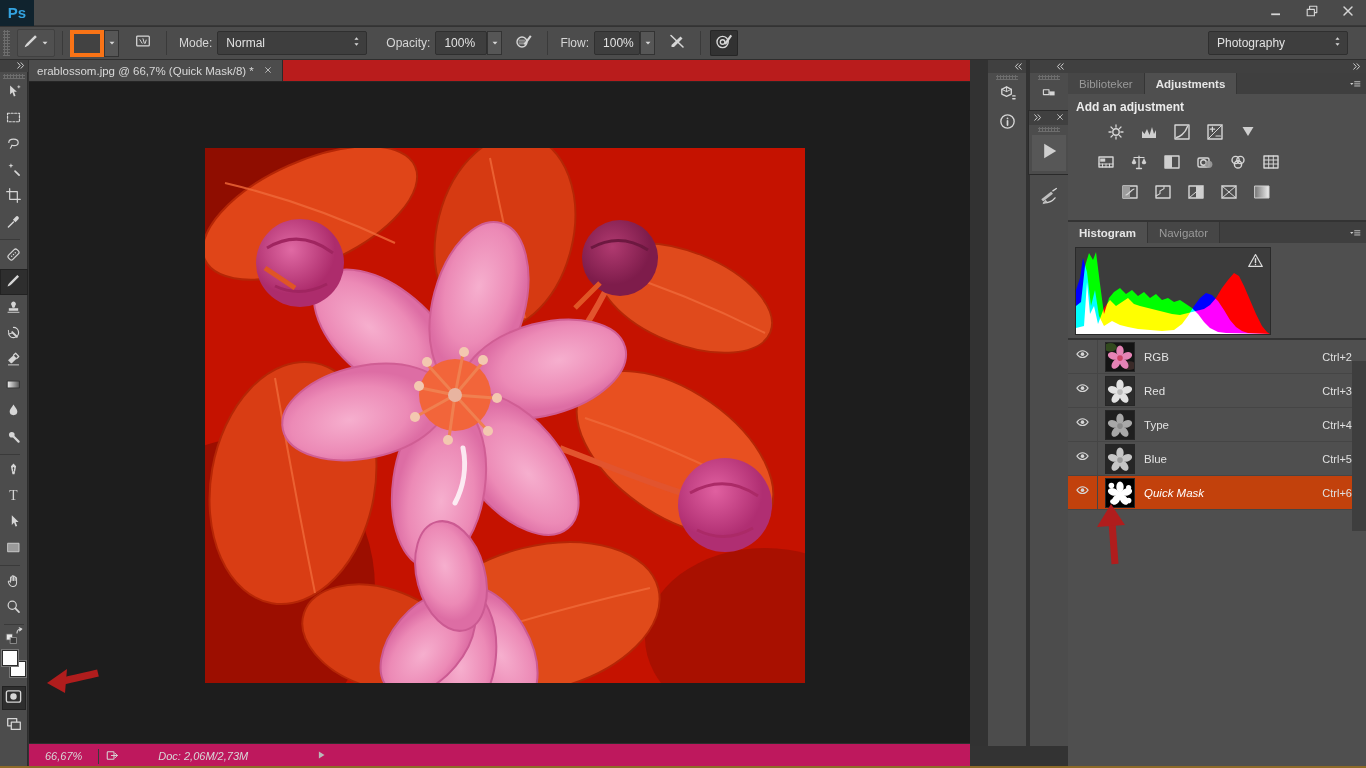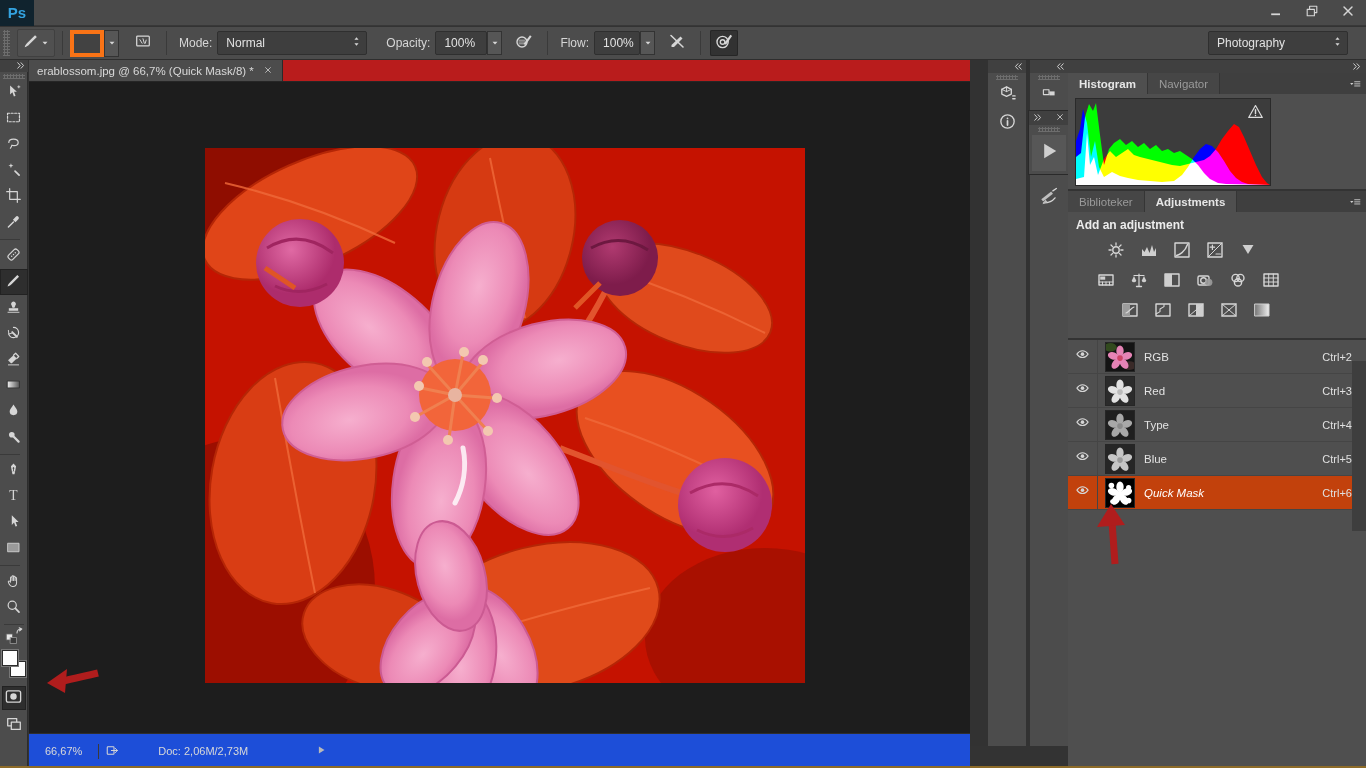--- a/index.html
+++ b/index.html
@@ -59,22 +59,22 @@
     box-shadow:inset 0 0 0 1px #222; display:flex; align-items:center; justify-content:center; }
   .screen-btn { width:24px; height:24px; margin-top:4px; display:flex; align-items:center; justify-content:center; }
 
   .canvas-area { position:absolute; left:29px; top:60px; width:941px; height:708px;
     display:flex; flex-direction:column; }
   .tabstrip { height:22px; background:#b91c1c; border-bottom:1px solid #262626; display:flex; }
   .doctab { max-width:268px; background:#4c4c4c; color:#d8d8d8; font-size:11.5px; display:flex;
     align-items:center; padding:0 8px; gap:8px; border-right:1px solid #2a2a2a; }
   .canvas { position:relative; flex:1; background:#1d1d1d; overflow:hidden; }
   .photo { position:absolute; left:176px; top:66px; width:600px; height:535px; }
-  .statusbar { height:35px; background:#1d4ed8; border-top:1px solid #2e2e2e; display:flex;
-    align-items:center; color:#d8d8d8; font-size:11px; }
+  .statusbar { height:25px; background:#be185d; border-top:1px solid #2e2e2e; display:flex;
+    align-items:center; color:#d8d8d8; font-size:11px;font-style:italic; }
   .status-zoom { padding:0 10px 0 16px; }
   .status-sep { width:1px; height:15px; background:#3a3a3a; margin:0 6px; }
   .status-doc { margin-left:38px; }
   .status-arrow { margin-left:66px; }
 
   
   .strips { position:absolute; left:970px; top:60px; width:98px; height:686px; background:#323232; }
   .strip { position:absolute; top:0; width:38px; height:686px; background:#4c4c4c;
     display:flex; flex-direction:column; align-items:center; }
   .strip1 { left:18px; } .strip2 { left:60px; }
@@ -591,168 +591,168 @@
 
   <div class="right-col">
     <div class="rc-head">
       <span><svg width="11" height="11" viewBox="0 0 20 20" fill="none" stroke="#d6d6d6" stroke-width="1.4" stroke-linecap="round" stroke-linejoin="round">
             <path d="M5 5l4.5 5L5 15M11 5l4.5 5L11 15" stroke-width="1.7"></path>
           </svg></span>
     </div>
 
     <div class="panel">
       <div class="tabbar">
+        <div class="tab">Biblioteker</div>
+        <div class="tab active">Adjustments</div>
+        <span class="panel-menu"><svg width="14" height="14" viewBox="0 0 20 20" fill="none" stroke="#d6d6d6" stroke-width="1.4" stroke-linecap="round" stroke-linejoin="round">
+              <path d="M3 8.5l2.4 3 2.4-3z" fill="#cfcfcf" stroke="none"></path>
+              <path d="M9.5 6.8h7.5M9.5 9.8h7.5M9.5 12.8h7.5" stroke-width="1.2"></path>
+            </svg></span>
+      </div>
+      <div class="adj-body">
+        <div class="adj-title">Add an adjustment</div>
+        <div id="adj-rows">
+            <div class="adj-row r1">
+              <span class="adj-icon">
+                <svg width="20" height="20" viewBox="0 0 20 20" fill="none" stroke="#d6d6d6" stroke-width="1.4" stroke-linecap="round" stroke-linejoin="round">
+                  <circle cx="10" cy="10" r="3.2"></circle>
+                  <path d="M10 3v2.2M10 14.8V17M3 10h2.2M14.8 10H17M5 5l1.6 1.6M13.4 13.4L15 15M15 5l-1.6 1.6M6.6 13.4L5 15" stroke-width="1.3"></path>
+                </svg>
+              </span>
+              <span class="adj-icon">
+                <svg width="20" height="20" viewBox="0 0 20 20" fill="none" stroke="#d6d6d6" stroke-width="1.4" stroke-linecap="round" stroke-linejoin="round">
+                  <path d="M3 16V9l2.5 3L8 7l2.5 6L13 5l2 7 2-4v8z" fill="#cfcfcf" stroke="none"></path>
+                </svg>
+              </span>
+              <span class="adj-icon">
+                <svg width="20" height="20" viewBox="0 0 20 20" fill="none" stroke="#d6d6d6" stroke-width="1.4" stroke-linecap="round" stroke-linejoin="round">
+                  <rect x="3" y="3" width="14" height="14"></rect>
+                  <path d="M4.5 15.5C7 15 13 12 15.5 4.5" stroke-width="1.4"></path>
+                </svg>
+              </span>
+              <span class="adj-icon">
+                <svg width="20" height="20" viewBox="0 0 20 20" fill="none" stroke="#d6d6d6" stroke-width="1.4" stroke-linecap="round" stroke-linejoin="round">
+                  <rect x="3" y="3" width="14" height="14"></rect>
+                  <path d="M3 17L17 3" stroke-width="1"></path>
+                  <path d="M5.2 7.2h4.4M7.4 5v4.4M11 14h4.4" stroke-width="1.2"></path>
+                </svg>
+              </span>
+              <span class="adj-icon">
+                <svg width="20" height="20" viewBox="0 0 20 20" fill="none" stroke="#d6d6d6" stroke-width="1.4" stroke-linecap="round" stroke-linejoin="round">
+                  <path d="M4.5 5h11l-5.5 9z" fill="#cfcfcf" stroke="none"></path>
+                </svg>
+              </span>
+            </div>
+            <div class="adj-row r2">
+              <span class="adj-icon">
+                <svg width="20" height="20" viewBox="0 0 20 20" fill="none" stroke="#d6d6d6" stroke-width="1.4" stroke-linecap="round" stroke-linejoin="round">
+                  <rect x="3" y="5" width="14" height="10"></rect>
+                  <path d="M3 12h14M6.5 12v3M10 12v3M13.5 12v3" stroke-width="1"></path>
+                  <rect x="4.2" y="6.5" width="5" height="3.2" fill="#cfcfcf" stroke="none"></rect>
+                </svg>
+              </span>
+              <span class="adj-icon">
+                <svg width="20" height="20" viewBox="0 0 20 20" fill="none" stroke="#d6d6d6" stroke-width="1.4" stroke-linecap="round" stroke-linejoin="round">
+                  <path d="M10 4v12M5 5.5h10" stroke-width="1.2"></path>
+                  <path d="M5 6l-2.3 4.8a2.5 2.5 0 0 0 4.6 0zM15 6l-2.3 4.8a2.5 2.5 0 0 0 4.6 0z" fill="#cfcfcf" stroke="none"></path>
+                  <path d="M7.5 16.5h5" stroke-width="1.3"></path>
+                </svg>
+              </span>
+              <span class="adj-icon">
+                <svg width="20" height="20" viewBox="0 0 20 20" fill="none" stroke="#d6d6d6" stroke-width="1.4" stroke-linecap="round" stroke-linejoin="round">
+                  <rect x="3" y="4" width="14" height="12"></rect>
+                  <rect x="3" y="4" width="7" height="12" fill="#cfcfcf" stroke="none"></rect>
+                </svg>
+              </span>
+              <span class="adj-icon">
+                <svg width="20" height="20" viewBox="0 0 20 20" fill="none" stroke="#d6d6d6" stroke-width="1.4" stroke-linecap="round" stroke-linejoin="round">
+                  <rect x="3" y="6" width="11" height="9" rx="1.5"></rect>
+                  <circle cx="8.5" cy="10.5" r="2.8"></circle>
+                  <circle cx="13.8" cy="12.3" r="3.6" fill="#9c9c9c" stroke="none" opacity=".9"></circle>
+                </svg>
+              </span>
+              <span class="adj-icon">
+                <svg width="20" height="20" viewBox="0 0 20 20" fill="none" stroke="#d6d6d6" stroke-width="1.4" stroke-linecap="round" stroke-linejoin="round">
+                  <circle cx="7.6" cy="8" r="3.6"></circle>
+                  <circle cx="12.4" cy="8" r="3.6"></circle>
+                  <circle cx="10" cy="12.4" r="3.6"></circle>
+                </svg>
+              </span>
+              <span class="adj-icon">
+                <svg width="20" height="20" viewBox="0 0 20 20" fill="none" stroke="#d6d6d6" stroke-width="1.4" stroke-linecap="round" stroke-linejoin="round">
+                  <rect x="3" y="4" width="14" height="12"></rect>
+                  <path d="M3 8h14M3 12h14M7.7 4v12M12.3 4v12" stroke-width="1"></path>
+                </svg>
+              </span>
+            </div>
+            <div class="adj-row r3">
+              <span class="adj-icon">
+                <svg width="20" height="20" viewBox="0 0 20 20" fill="none" stroke="#d6d6d6" stroke-width="1.4" stroke-linecap="round" stroke-linejoin="round">
+                  <rect x="3" y="4" width="14" height="12"></rect>
+                  <path d="M3 4h7v12H3z" fill="#9c9c9c" stroke="none"></path>
+                  <path d="M6 13c3-1 5-5 8-6" stroke-width="1.2"></path>
+                </svg>
+              </span>
+              <span class="adj-icon">
+                <svg width="20" height="20" viewBox="0 0 20 20" fill="none" stroke="#d6d6d6" stroke-width="1.4" stroke-linecap="round" stroke-linejoin="round">
+                  <rect x="3" y="4" width="14" height="12"></rect>
+                  <path d="M3 14l4-2.4V9l4-2.4V4.5" stroke-width="1.1"></path>
+                </svg>
+              </span>
+              <span class="adj-icon">
+                <svg width="20" height="20" viewBox="0 0 20 20" fill="none" stroke="#d6d6d6" stroke-width="1.4" stroke-linecap="round" stroke-linejoin="round">
+                  <rect x="3" y="4" width="14" height="12"></rect>
+                  <path d="M10 4h7v12h-7z" fill="#cfcfcf" stroke="none"></path>
+                  <path d="M3 16L17 4" stroke-width="1"></path>
+                </svg>
+              </span>
+              <span class="adj-icon">
+                <svg width="20" height="20" viewBox="0 0 20 20" fill="none" stroke="#d6d6d6" stroke-width="1.4" stroke-linecap="round" stroke-linejoin="round">
+                  <rect x="3" y="4" width="14" height="12"></rect>
+                  <path d="M3 4l7 6-7 6M17 4l-7 6 7 6" stroke-width="1"></path>
+                </svg>
+              </span>
+              <span class="adj-icon">
+                <svg width="20" height="20" viewBox="0 0 20 20" fill="none" stroke="#d6d6d6" stroke-width="1.4" stroke-linecap="round" stroke-linejoin="round">
+                  <defs>
+                    <linearGradient id="scg" x1="0" x2="1">
+                      <stop offset="0" stop-color="#777777"></stop>
+                      <stop offset="1" stop-color="#eeeeee"></stop>
+                    </linearGradient>
+                  </defs>
+                  <rect x="3" y="4" width="14" height="12" fill="url(#scg)" stroke="#cfcfcf" stroke-width="1"></rect>
+                </svg>
+              </span>
+            </div>
+          </div>
+      </div>
+    </div>
+
+    <div class="panel">
+      <div class="tabbar">
         <div class="tab active">Histogram</div>
         <div class="tab">Navigator</div>
         <span class="panel-menu"><svg width="14" height="14" viewBox="0 0 20 20" fill="none" stroke="#d6d6d6" stroke-width="1.4" stroke-linecap="round" stroke-linejoin="round">
               <path d="M3 8.5l2.4 3 2.4-3z" fill="#cfcfcf" stroke="none"></path>
               <path d="M9.5 6.8h7.5M9.5 9.8h7.5M9.5 12.8h7.5" stroke-width="1.2"></path>
             </svg></span>
       </div>
       <div class="hist-body">
         <div class="hist-plot">
           <svg class="hg" width="194" height="86" viewBox="0 0 194 86">
             <path style="mix-blend-mode:screen" fill="#ff0000" d="M0 86 L0 80 8 78 11 34 14 66 18 58 22 76 28 60 34 52 40 58 46 54 52 50 58 56 64 58 72 60 80 62 88 64 96 66 104 67 112 65 120 63 128 61 134 57 140 50 146 40 152 32 158 25 163 28 168 38 174 52 180 66 186 78 191 84 194 86 Z"></path>
             <path style="mix-blend-mode:screen" fill="#00ff00" d="M0 86 L0 58 5 54 9 18 13 5 17 12 20 4 24 36 28 66 33 50 38 44 44 40 50 46 56 42 62 48 68 44 74 50 80 46 86 52 92 50 98 54 104 52 110 56 116 60 122 66 128 74 134 80 142 84 150 85 194 86 Z"></path>
             <path style="mix-blend-mode:screen" fill="#0000ff" d="M0 86 L0 42 4 30 7 10 11 24 15 58 19 42 23 68 28 78 36 73 44 77 52 79 62 81 74 82 86 83 98 82 106 76 112 68 118 58 124 50 130 45 136 47 142 53 148 62 154 72 160 79 166 83 172 85 194 86 Z"></path>
           </svg>
           <span class="hist-warning"><svg width="17" height="17" viewBox="0 0 20 20" fill="none" stroke="#d6d6d6" stroke-width="1.4" stroke-linecap="round" stroke-linejoin="round">
                 <path d="M10 3L18 17H2z" stroke="#dddddd"></path>
                 <path d="M10 8v4.4" stroke-width="1.7" stroke="#dddddd"></path>
                 <circle cx="10" cy="14.8" r=".9" fill="#dddddd" stroke="none"></circle>
               </svg></span>
         </div>
-      </div>
-    </div>
-
-    <div class="panel">
-      <div class="tabbar">
-        <div class="tab">Biblioteker</div>
-        <div class="tab active">Adjustments</div>
-        <span class="panel-menu"><svg width="14" height="14" viewBox="0 0 20 20" fill="none" stroke="#d6d6d6" stroke-width="1.4" stroke-linecap="round" stroke-linejoin="round">
-              <path d="M3 8.5l2.4 3 2.4-3z" fill="#cfcfcf" stroke="none"></path>
-              <path d="M9.5 6.8h7.5M9.5 9.8h7.5M9.5 12.8h7.5" stroke-width="1.2"></path>
-            </svg></span>
-      </div>
-      <div class="adj-body">
-        <div class="adj-title">Add an adjustment</div>
-        <div id="adj-rows">
-            <div class="adj-row r1">
-              <span class="adj-icon">
-                <svg width="20" height="20" viewBox="0 0 20 20" fill="none" stroke="#d6d6d6" stroke-width="1.4" stroke-linecap="round" stroke-linejoin="round">
-                  <circle cx="10" cy="10" r="3.2"></circle>
-                  <path d="M10 3v2.2M10 14.8V17M3 10h2.2M14.8 10H17M5 5l1.6 1.6M13.4 13.4L15 15M15 5l-1.6 1.6M6.6 13.4L5 15" stroke-width="1.3"></path>
-                </svg>
-              </span>
-              <span class="adj-icon">
-                <svg width="20" height="20" viewBox="0 0 20 20" fill="none" stroke="#d6d6d6" stroke-width="1.4" stroke-linecap="round" stroke-linejoin="round">
-                  <path d="M3 16V9l2.5 3L8 7l2.5 6L13 5l2 7 2-4v8z" fill="#cfcfcf" stroke="none"></path>
-                </svg>
-              </span>
-              <span class="adj-icon">
-                <svg width="20" height="20" viewBox="0 0 20 20" fill="none" stroke="#d6d6d6" stroke-width="1.4" stroke-linecap="round" stroke-linejoin="round">
-                  <rect x="3" y="3" width="14" height="14"></rect>
-                  <path d="M4.5 15.5C7 15 13 12 15.5 4.5" stroke-width="1.4"></path>
-                </svg>
-              </span>
-              <span class="adj-icon">
-                <svg width="20" height="20" viewBox="0 0 20 20" fill="none" stroke="#d6d6d6" stroke-width="1.4" stroke-linecap="round" stroke-linejoin="round">
-                  <rect x="3" y="3" width="14" height="14"></rect>
-                  <path d="M3 17L17 3" stroke-width="1"></path>
-                  <path d="M5.2 7.2h4.4M7.4 5v4.4M11 14h4.4" stroke-width="1.2"></path>
-                </svg>
-              </span>
-              <span class="adj-icon">
-                <svg width="20" height="20" viewBox="0 0 20 20" fill="none" stroke="#d6d6d6" stroke-width="1.4" stroke-linecap="round" stroke-linejoin="round">
-                  <path d="M4.5 5h11l-5.5 9z" fill="#cfcfcf" stroke="none"></path>
-                </svg>
-              </span>
-            </div>
-            <div class="adj-row r2">
-              <span class="adj-icon">
-                <svg width="20" height="20" viewBox="0 0 20 20" fill="none" stroke="#d6d6d6" stroke-width="1.4" stroke-linecap="round" stroke-linejoin="round">
-                  <rect x="3" y="5" width="14" height="10"></rect>
-                  <path d="M3 12h14M6.5 12v3M10 12v3M13.5 12v3" stroke-width="1"></path>
-                  <rect x="4.2" y="6.5" width="5" height="3.2" fill="#cfcfcf" stroke="none"></rect>
-                </svg>
-              </span>
-              <span class="adj-icon">
-                <svg width="20" height="20" viewBox="0 0 20 20" fill="none" stroke="#d6d6d6" stroke-width="1.4" stroke-linecap="round" stroke-linejoin="round">
-                  <path d="M10 4v12M5 5.5h10" stroke-width="1.2"></path>
-                  <path d="M5 6l-2.3 4.8a2.5 2.5 0 0 0 4.6 0zM15 6l-2.3 4.8a2.5 2.5 0 0 0 4.6 0z" fill="#cfcfcf" stroke="none"></path>
-                  <path d="M7.5 16.5h5" stroke-width="1.3"></path>
-                </svg>
-              </span>
-              <span class="adj-icon">
-                <svg width="20" height="20" viewBox="0 0 20 20" fill="none" stroke="#d6d6d6" stroke-width="1.4" stroke-linecap="round" stroke-linejoin="round">
-                  <rect x="3" y="4" width="14" height="12"></rect>
-                  <rect x="3" y="4" width="7" height="12" fill="#cfcfcf" stroke="none"></rect>
-                </svg>
-              </span>
-              <span class="adj-icon">
-                <svg width="20" height="20" viewBox="0 0 20 20" fill="none" stroke="#d6d6d6" stroke-width="1.4" stroke-linecap="round" stroke-linejoin="round">
-                  <rect x="3" y="6" width="11" height="9" rx="1.5"></rect>
-                  <circle cx="8.5" cy="10.5" r="2.8"></circle>
-                  <circle cx="13.8" cy="12.3" r="3.6" fill="#9c9c9c" stroke="none" opacity=".9"></circle>
-                </svg>
-              </span>
-              <span class="adj-icon">
-                <svg width="20" height="20" viewBox="0 0 20 20" fill="none" stroke="#d6d6d6" stroke-width="1.4" stroke-linecap="round" stroke-linejoin="round">
-                  <circle cx="7.6" cy="8" r="3.6"></circle>
-                  <circle cx="12.4" cy="8" r="3.6"></circle>
-                  <circle cx="10" cy="12.4" r="3.6"></circle>
-                </svg>
-              </span>
-              <span class="adj-icon">
-                <svg width="20" height="20" viewBox="0 0 20 20" fill="none" stroke="#d6d6d6" stroke-width="1.4" stroke-linecap="round" stroke-linejoin="round">
-                  <rect x="3" y="4" width="14" height="12"></rect>
-                  <path d="M3 8h14M3 12h14M7.7 4v12M12.3 4v12" stroke-width="1"></path>
-                </svg>
-              </span>
-            </div>
-            <div class="adj-row r3">
-              <span class="adj-icon">
-                <svg width="20" height="20" viewBox="0 0 20 20" fill="none" stroke="#d6d6d6" stroke-width="1.4" stroke-linecap="round" stroke-linejoin="round">
-                  <rect x="3" y="4" width="14" height="12"></rect>
-                  <path d="M3 4h7v12H3z" fill="#9c9c9c" stroke="none"></path>
-                  <path d="M6 13c3-1 5-5 8-6" stroke-width="1.2"></path>
-                </svg>
-              </span>
-              <span class="adj-icon">
-                <svg width="20" height="20" viewBox="0 0 20 20" fill="none" stroke="#d6d6d6" stroke-width="1.4" stroke-linecap="round" stroke-linejoin="round">
-                  <rect x="3" y="4" width="14" height="12"></rect>
-                  <path d="M3 14l4-2.4V9l4-2.4V4.5" stroke-width="1.1"></path>
-                </svg>
-              </span>
-              <span class="adj-icon">
-                <svg width="20" height="20" viewBox="0 0 20 20" fill="none" stroke="#d6d6d6" stroke-width="1.4" stroke-linecap="round" stroke-linejoin="round">
-                  <rect x="3" y="4" width="14" height="12"></rect>
-                  <path d="M10 4h7v12h-7z" fill="#cfcfcf" stroke="none"></path>
-                  <path d="M3 16L17 4" stroke-width="1"></path>
-                </svg>
-              </span>
-              <span class="adj-icon">
-                <svg width="20" height="20" viewBox="0 0 20 20" fill="none" stroke="#d6d6d6" stroke-width="1.4" stroke-linecap="round" stroke-linejoin="round">
-                  <rect x="3" y="4" width="14" height="12"></rect>
-                  <path d="M3 4l7 6-7 6M17 4l-7 6 7 6" stroke-width="1"></path>
-                </svg>
-              </span>
-              <span class="adj-icon">
-                <svg width="20" height="20" viewBox="0 0 20 20" fill="none" stroke="#d6d6d6" stroke-width="1.4" stroke-linecap="round" stroke-linejoin="round">
-                  <defs>
-                    <linearGradient id="scg" x1="0" x2="1">
-                      <stop offset="0" stop-color="#777777"></stop>
-                      <stop offset="1" stop-color="#eeeeee"></stop>
-                    </linearGradient>
-                  </defs>
-                  <rect x="3" y="4" width="14" height="12" fill="url(#scg)" stroke="#cfcfcf" stroke-width="1"></rect>
-                </svg>
-              </span>
-            </div>
-          </div>
       </div>
     </div>
 
     <div class="panel channels-panel">
       <div class="ch-list" id="channel-rows">
           <div class="ch-row">
             <div class="eye-cell">
               <span><svg width="15" height="15" viewBox="0 0 20 20" fill="none" stroke="#d6d6d6" stroke-width="1.4" stroke-linecap="round" stroke-linejoin="round">
                   <path d="M2.5 9.5C4.5 6.5 7 5 10 5s5.5 1.5 7.5 4.5C15.5 12.5 13 14 10 14s-5.5-1.5-7.5-4.5z"></path>
                   <circle cx="10" cy="9.5" r="2.4" fill="#d6d6d6" stroke="none"></circle>

